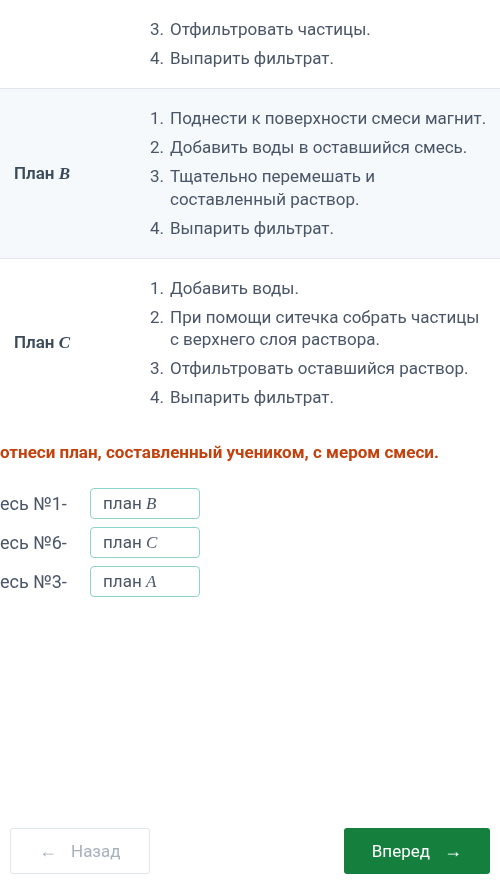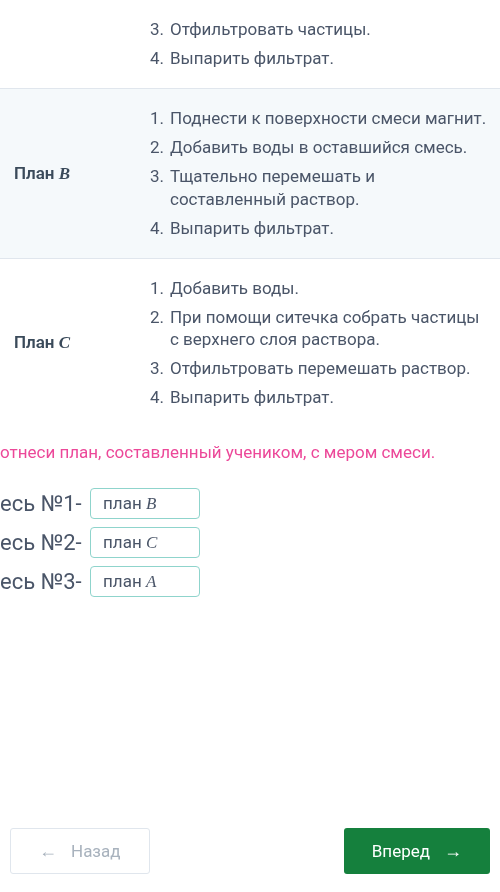--- a/index.html
+++ b/index.html
@@ -68,37 +68,37 @@
     ol.steps li .num {
       width: 22px;
       flex-shrink: 0;
       text-align: right;
       padding-right: 6px;
     }
     ol.steps li .step-text {
       flex: 1;
     }
     .instruction {
-      font-weight: 400;
-      color: #ec4899;
+      font-weight: 700;
+      color: #c2410c;
       padding: 14px 6px 10px 0;
       line-height: 1.35;
     }
     .answer-rows {
       padding: 6px 0 20px 0;
     }
     .answer-row {
       display: flex;
       align-items: center;
       margin: 8px 0;
     }
     .mix-label {
       width: 90px;
       color: #4a5568;
-      font-size: 22px;
+      font-size: 18px;
     }
     .answer-box {
       border: 1px solid #8fd4cc;
       border-radius: 4px;
       padding: 4px 12px;
       min-width: 110px;
       color: #4a5568;
       font-size: 17px;
     }
     .answer-box .ans-word {
@@ -210,42 +210,42 @@
         <li>
             <span class="num">1.</span>
             <span class="step-text">Добавить воды.</span>
           </li>
         <li>
             <span class="num">2.</span>
             <span class="step-text">При помощи ситечка собрать частицы с верхнего слоя раствора.</span>
           </li>
         <li>
             <span class="num">3.</span>
-            <span class="step-text">Отфильтровать перемешать раствор.</span>
+            <span class="step-text">Отфильтровать оставшийся раствор.</span>
           </li>
         <li>
             <span class="num">4.</span>
             <span class="step-text">Выпарить фильтрат.</span>
           </li>
       </ol>
     </div>
   </div>
 </div>
 
 <div class="instruction">отнеси план, составленный учеником, с мером смеси.</div>
 
 <div class="answer-rows">
   <div class="answer-row">
     <span class="mix-label">есь №1-</span>
     <div class="answer-box">
       <span class="ans-word">план </span><span class="ans-letter">B</span>
     </div>
   </div>
   <div class="answer-row">
-    <span class="mix-label">есь №2-</span>
+    <span class="mix-label">есь №6-</span>
     <div class="answer-box">
       <span class="ans-word">план </span><span class="ans-letter">C</span>
     </div>
   </div>
   <div class="answer-row">
     <span class="mix-label">есь №3-</span>
     <div class="answer-box">
       <span class="ans-word">план </span><span class="ans-letter">A</span>
     </div>
   </div>

